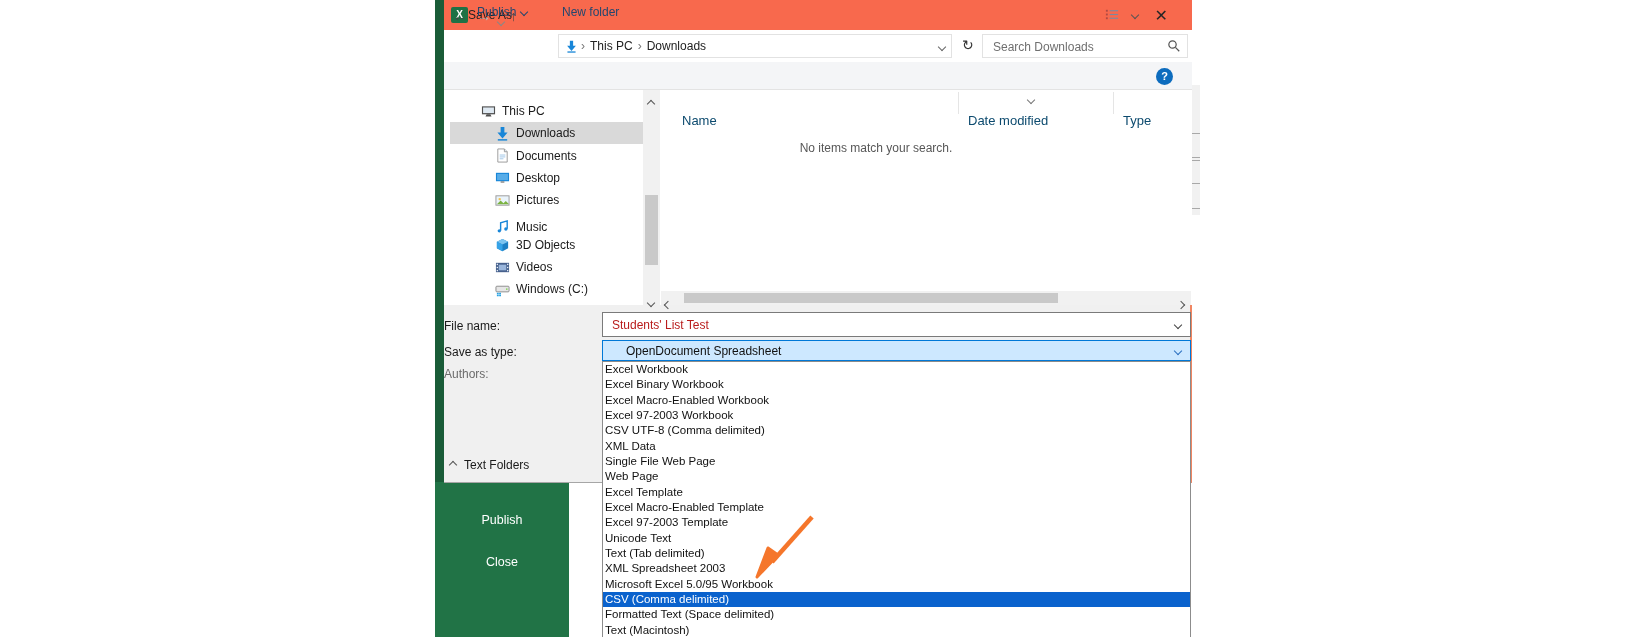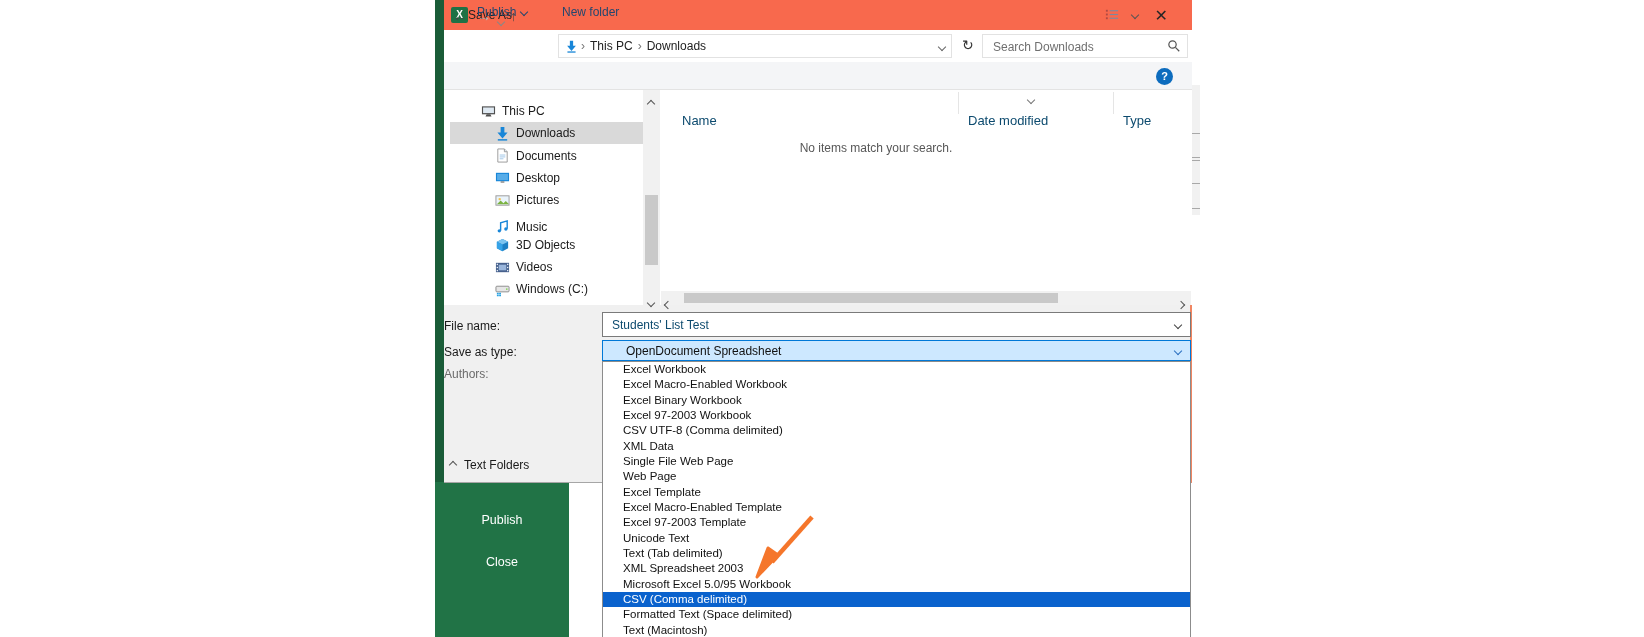--- a/index.html
+++ b/index.html
@@ -77,31 +77,31 @@
   .col-header{position:absolute;top:113px;font-size:13px;color:#0c4a6e;}
   .col-sep{position:absolute;top:92px;width:1px;height:22px;background:#e5e5e5;}
   .sort-chev{left:1028px;top:89px;color:#777;position:absolute;}
   .empty-msg{left:646px;top:141px;width:460px;text-align:center;font-size:12px;color:#575757;position:absolute;}
 
   
   .field-label{left:444px;width:154px;font-size:12px;color:#1a1a1a;position:absolute;}
   .filename-box{left:602px;top:312px;width:589px;height:25px;background:#fff;border:1px solid #7a7a7a;
                 display:flex;align-items:center;}
   .filename-box input{border:none;outline:none;background:transparent;font-family:inherit;font-size:12px;
-                      color:#0c4a6e;margin-left:7px;width:540px;}
+                      color:#b91c1c;margin-left:7px;width:540px;}
   .combo{left:602px;top:340px;width:589px;height:21px;background:var(--combo-focus-bg);
          border:1px solid var(--combo-focus-border);display:flex;align-items:center;}
   .combo .val{margin-left:23px;font-size:12px;color:#111;}
   .combo .chev,.filename-box .chev{position:absolute;right:9px;}
   .combo .chev{color:#2a6fc0;} .filename-box .chev{color:#444;}
 
   
   .listbox{left:602px;top:361px;width:589px;height:276px;background:#fff;border:1px solid #8c8c8c;
            border-bottom:none;overflow:hidden;}
-  .type-option{height:15.33px;line-height:15.4px;font-size:11.5px;padding-left:20px;color:#111;white-space:nowrap;}
+  .type-option{height:15.33px;line-height:15.4px;font-size:11.5px;padding-left:2px;color:#111;white-space:nowrap;}
   .type-option.selected{background:var(--selection-blue);color:#fff;}
 
   .hide-folders{left:444px;top:457px;background:none;border:none;font-family:inherit;font-size:12px;
                 color:#1a1a1a;display:flex;align-items:center;gap:8px;position:absolute;}
   .hide-folders .chev{color:#555;}
   .authors-label{color:#6b6b6b;}
 
   .arrow-svg{left:0;top:0;width:1644px;height:637px;pointer-events:none;}
 </style>
 </head>
@@ -322,22 +322,22 @@
   <div class="field-label" style="top:345px;">Save as type:</div>
   <div class="abs combo">
     <span class="val">OpenDocument Spreadsheet</span>
     <span class="chev chev-down"></span>
   </div>
 
   <div class="field-label authors-label" style="top:367px;">Authors:</div>
 
   <div class="abs listbox">
       <div class="type-option">Excel Workbook</div>
+      <div class="type-option">Excel Binary Workbook</div>
       <div class="type-option">Excel Macro-Enabled Workbook</div>
-      <div class="type-option">Excel Binary Workbook</div>
       <div class="type-option">Excel 97-2003 Workbook</div>
       <div class="type-option">CSV UTF-8 (Comma delimited)</div>
       <div class="type-option">XML Data</div>
       <div class="type-option">Single File Web Page</div>
       <div class="type-option">Web Page</div>
       <div class="type-option">Excel Template</div>
       <div class="type-option">Excel Macro-Enabled Template</div>
       <div class="type-option">Excel 97-2003 Template</div>
       <div class="type-option">Unicode Text</div>
       <div class="type-option">Text (Tab delimited)</div>

